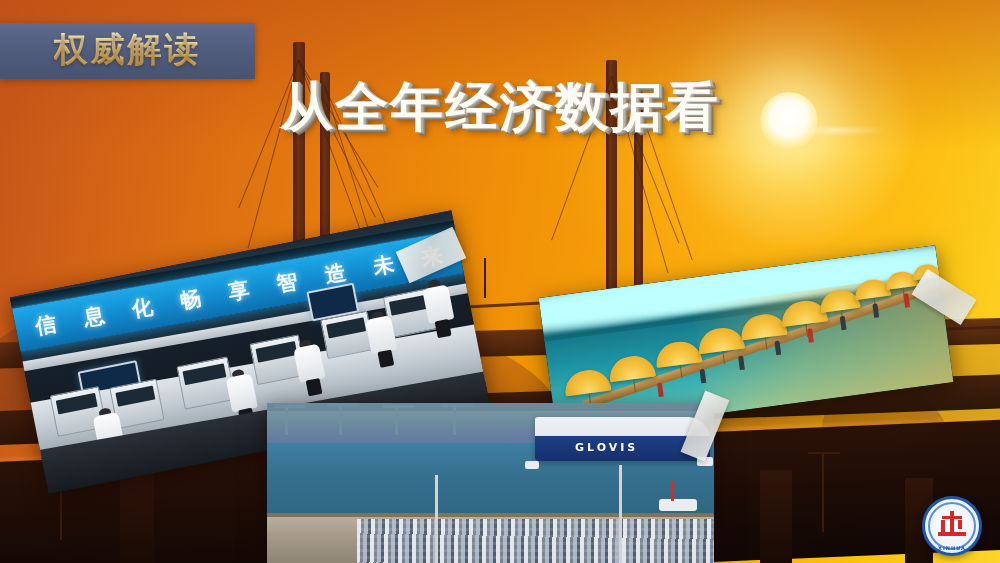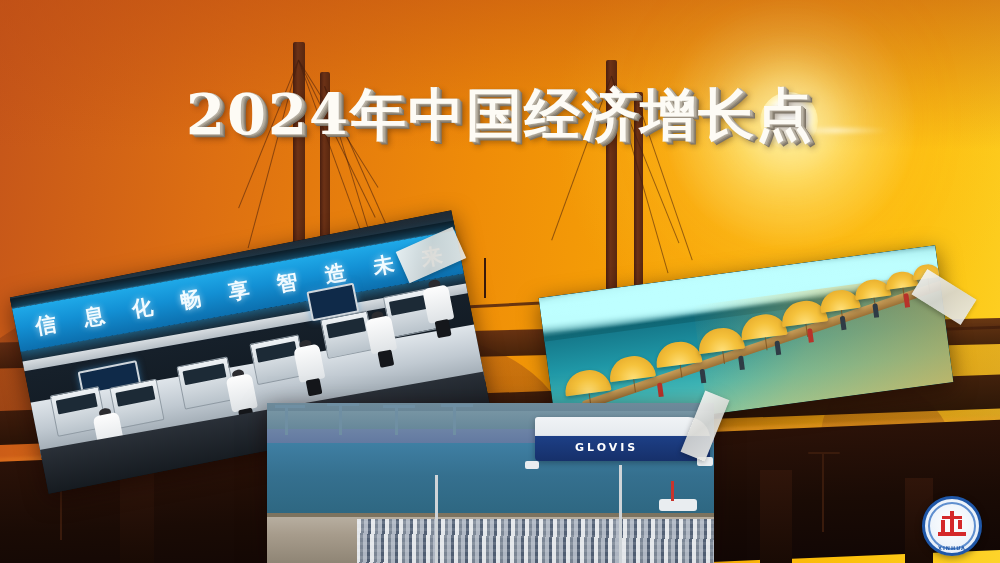--- a/index.html
+++ b/index.html
@@ -294,23 +294,26 @@
     <div class="lamp-arm" style="left:129px;top:286px;width:30px;"></div>
     <div class="lamp" style="left:60px;top:470px;height:70px;"></div>
     <div class="lamp-arm" style="left:46px;top:470px;width:34px;"></div>
     <div class="lamp" style="left:822px;top:452px;height:80px;"></div>
     <div class="lamp-arm" style="left:808px;top:452px;width:32px;"></div>
     <div class="lamp" style="left:484px;top:258px;height:40px;"></div>
     <div class="rail" style="left:470px;top:300px;width:200px;transform:rotate(-3deg);"></div>
     <div class="rail" style="left:730px;top:330px;width:290px;transform:rotate(-2deg);"></div>
   </div>
 
+  <div class="badge">
+    <span class="badge-text">权威解读</span>
+  </div>
 
   <div class="headline">
-    <div class="hl-line hl-2">2024年中国经济增长点</div>
+    <div class="hl-line hl-1">从全年经济数据看</div>
   </div>
 
   <div class="card card-factory">
     <div class="fac-wall"></div>
     <div class="fac-led-top"></div>
     <div class="fac-led">
       <span class="fac-led-ch">信</span>
       <span class="fac-led-ch">息</span>
       <span class="fac-led-ch">化</span>
       <span class="fac-led-ch">畅</span>

